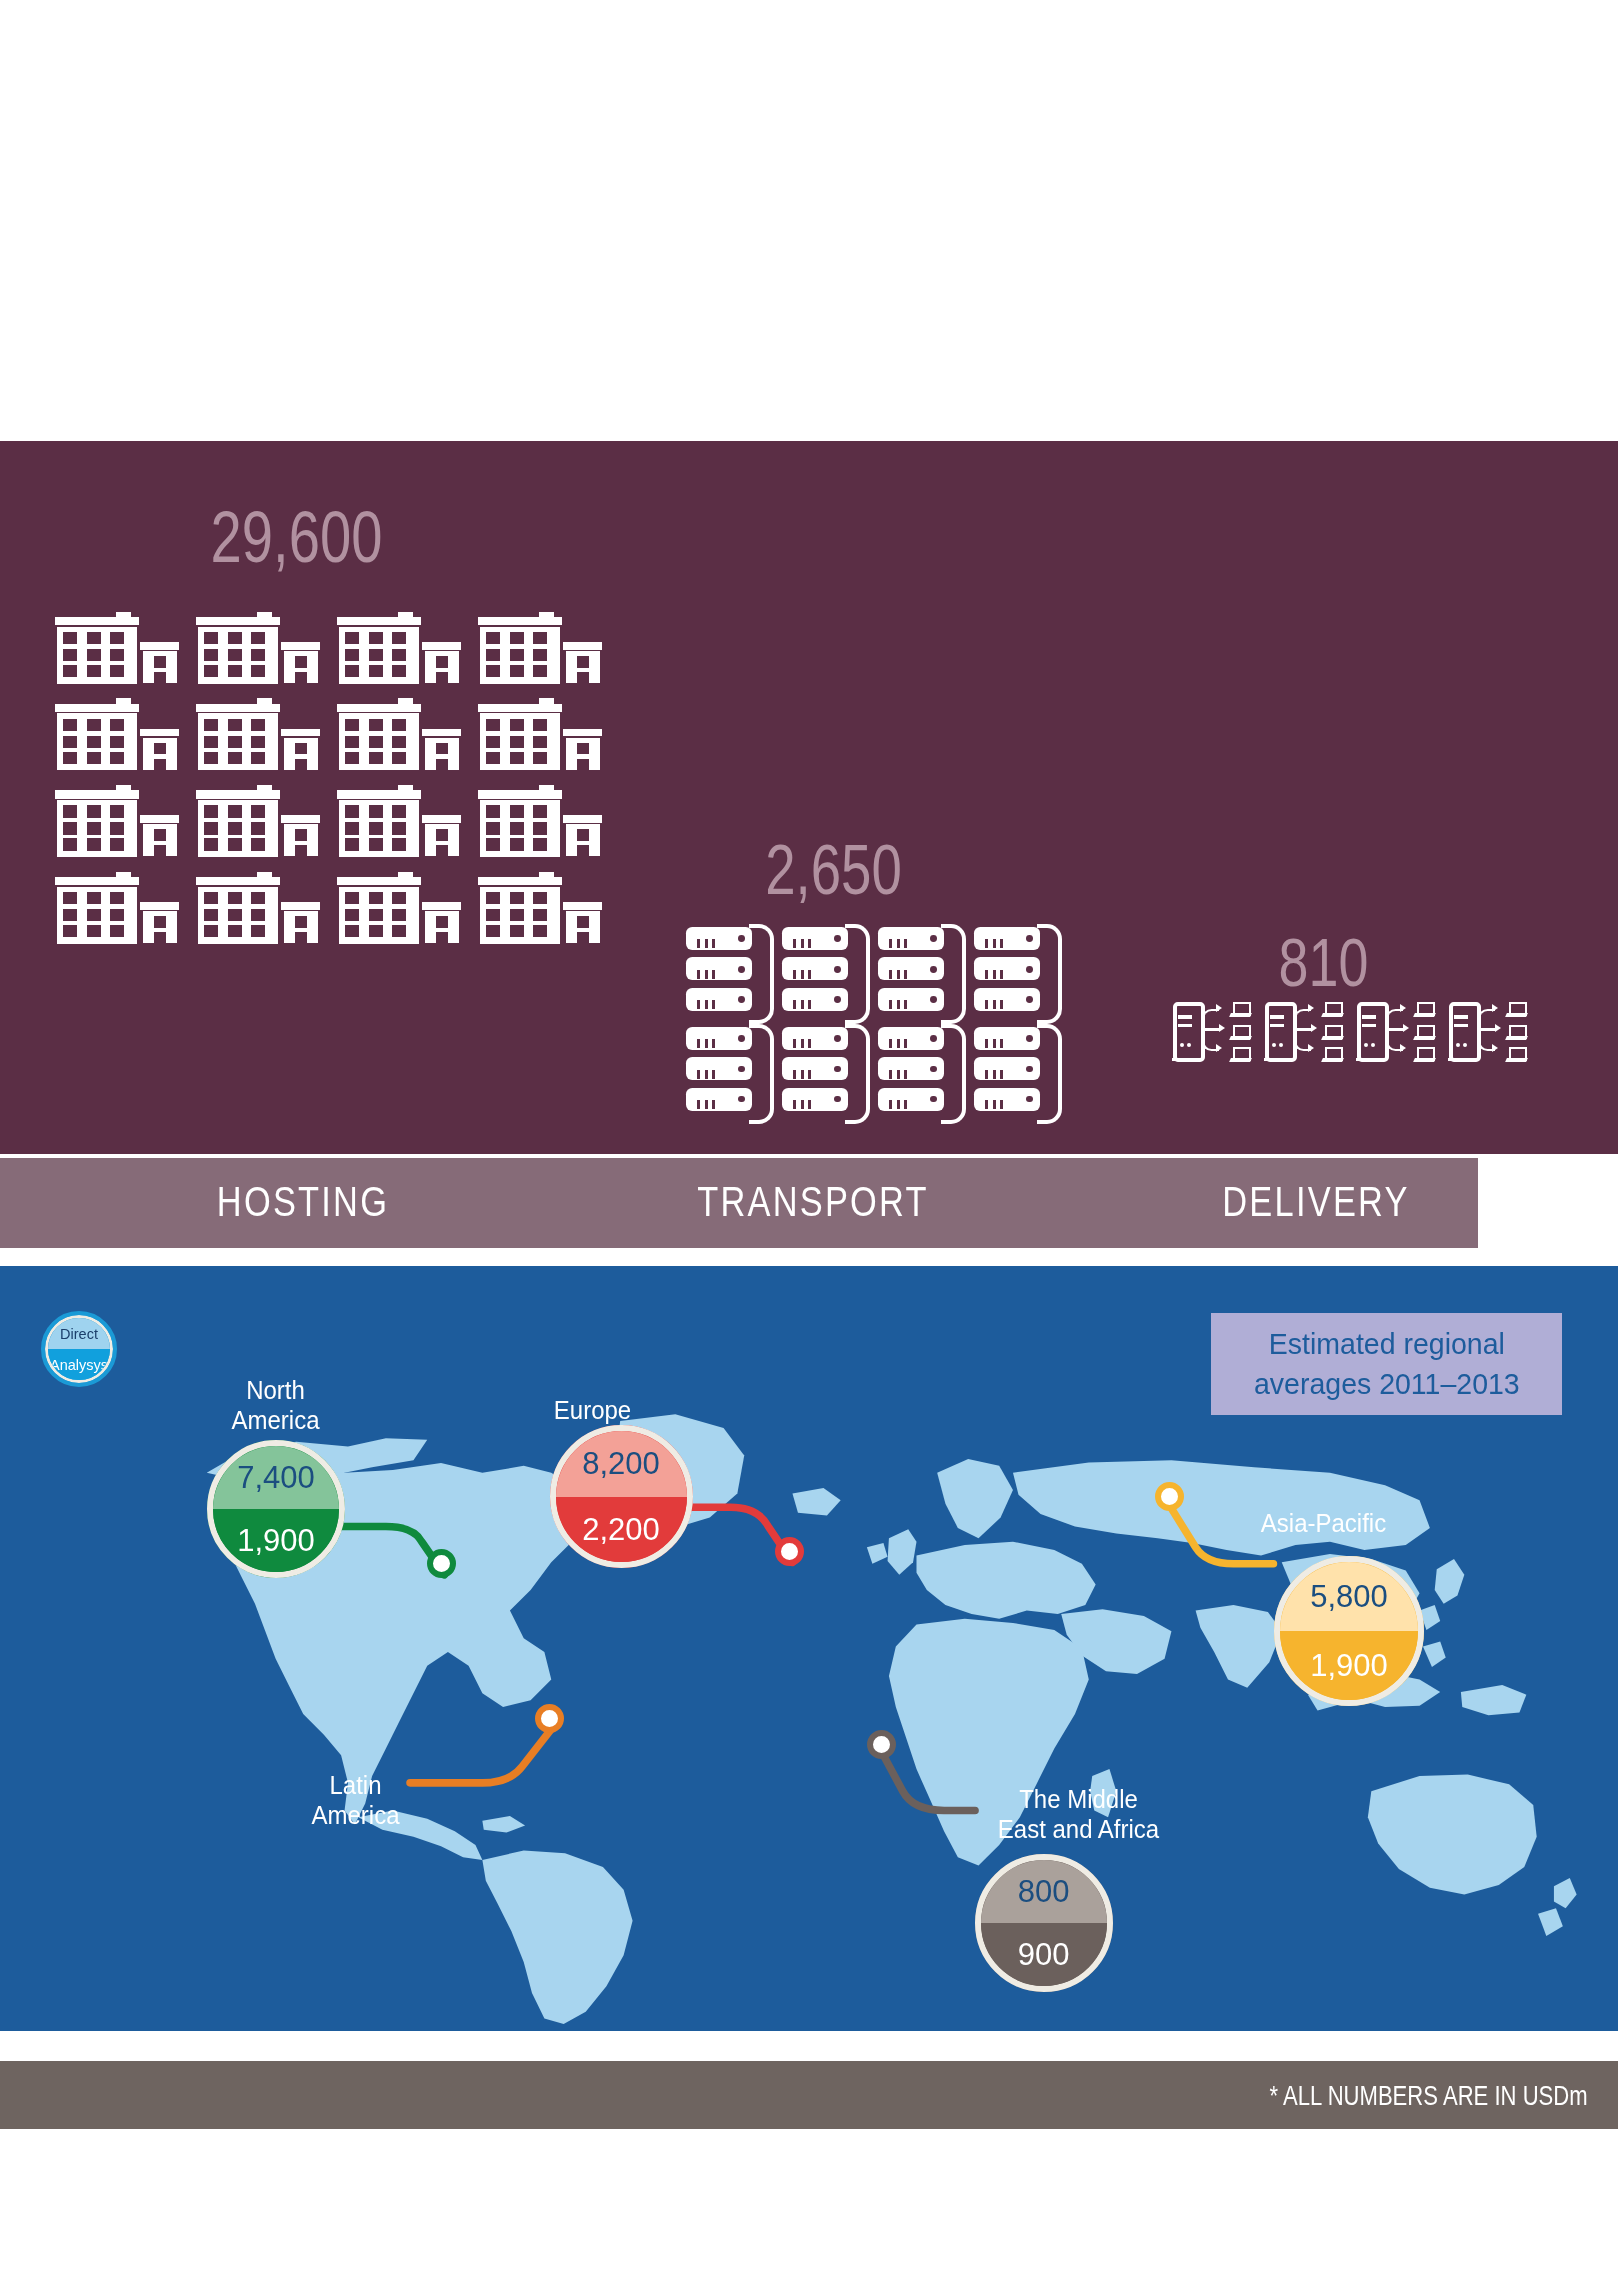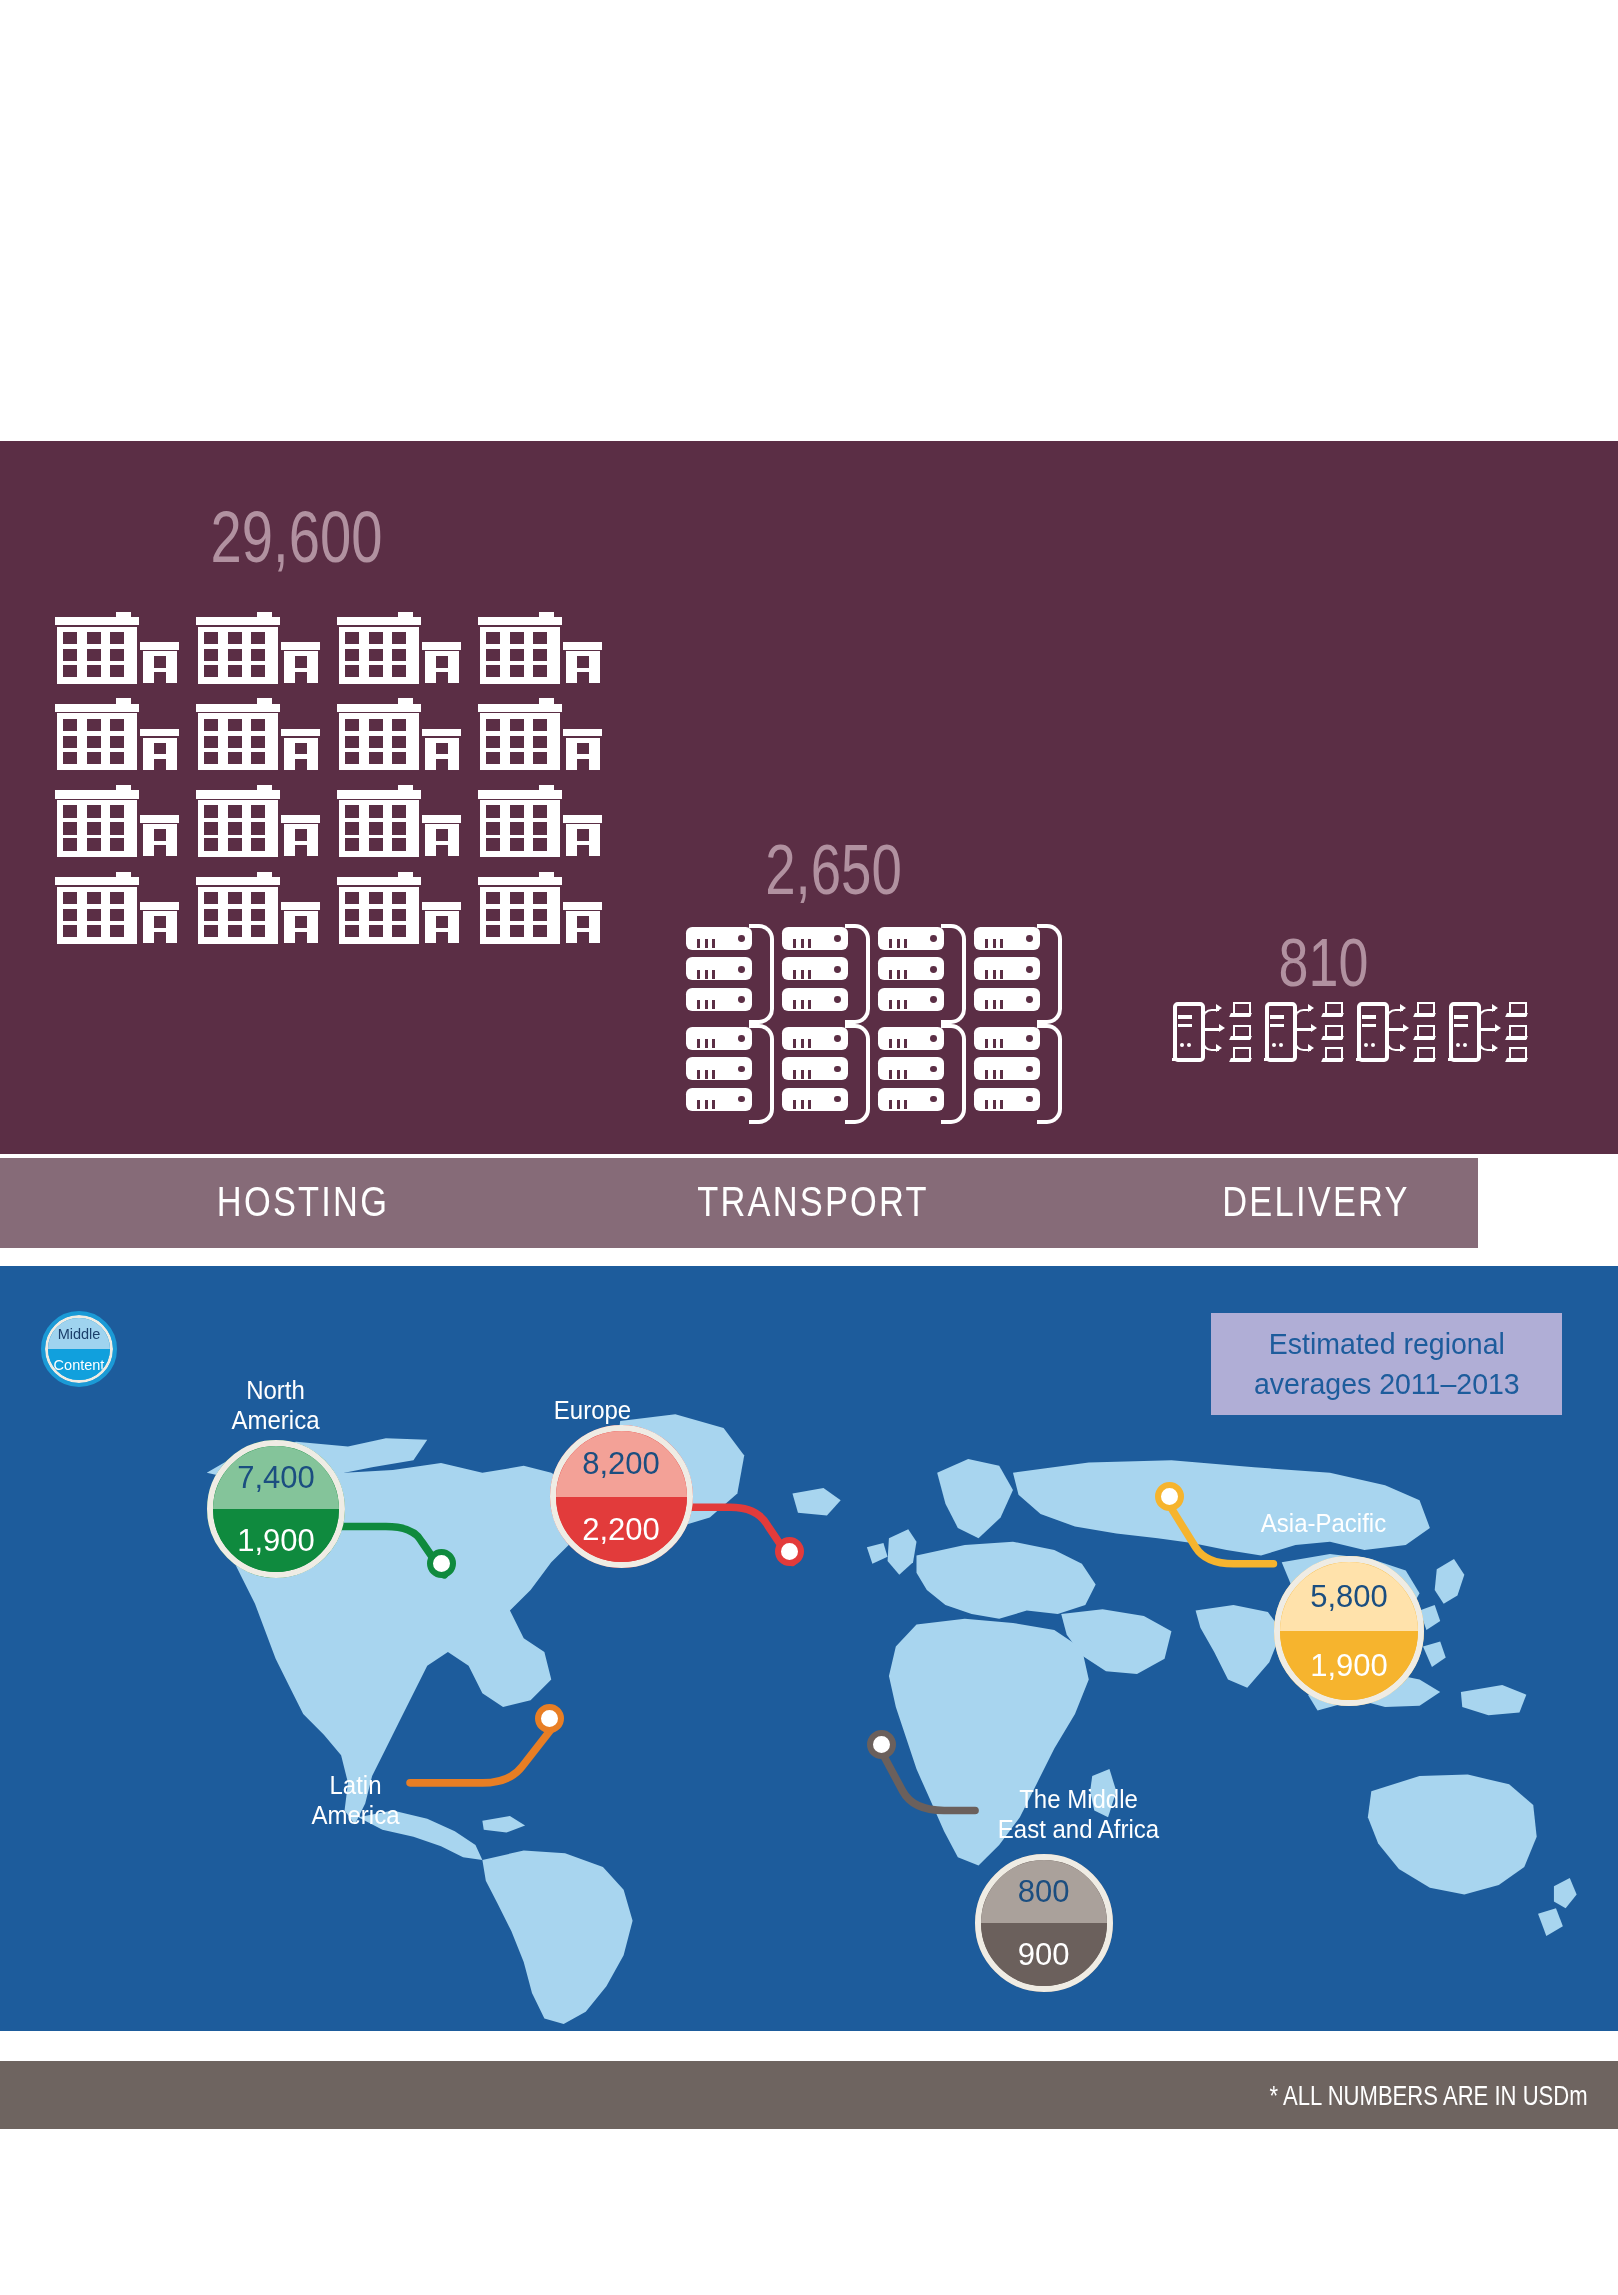--- a/index.html
+++ b/index.html
@@ -823,24 +823,24 @@
   </div>
 
   <div class="callout-regional">
     <span>Estimated regional
 averages 2011–2013</span>
   </div>
 
   <div class="legend">
     <div class="inner">
       <div class="top">
-          <span>Middle</span>
+          <span>Direct</span>
         </div>
       <div class="bot">
-          <span>Content</span>
+          <span>Analysys</span>
         </div>
     </div>
   </div>
 
   <svg style="position:absolute;left:0;top:1266px;width:1618px;height:765px;pointer-events:none;" viewBox="0 0 2348 1110">
     <path d="M490 378 L560 378 Q600 378 612 400 L645 448" stroke="#0f8a3e" stroke-width="11" fill="none" stroke-linecap="round"></path>
     <path d="M1000 350 L1060 350 Q1100 350 1115 378 L1150 430" stroke="#e23b3b" stroke-width="11" fill="none" stroke-linecap="round"></path>
     <path d="M1848 432 L1790 432 Q1750 432 1735 408 L1700 352" stroke="#f6b42e" stroke-width="11" fill="none" stroke-linecap="round"></path>
     <path d="M595 750 L700 750 Q740 750 758 726 L800 672" stroke="#e87e24" stroke-width="11" fill="none" stroke-linecap="round"></path>
     <path d="M1415 790 L1370 790 Q1325 790 1310 762 L1282 710" stroke="#6b605c" stroke-width="11" fill="none" stroke-linecap="round"></path>

